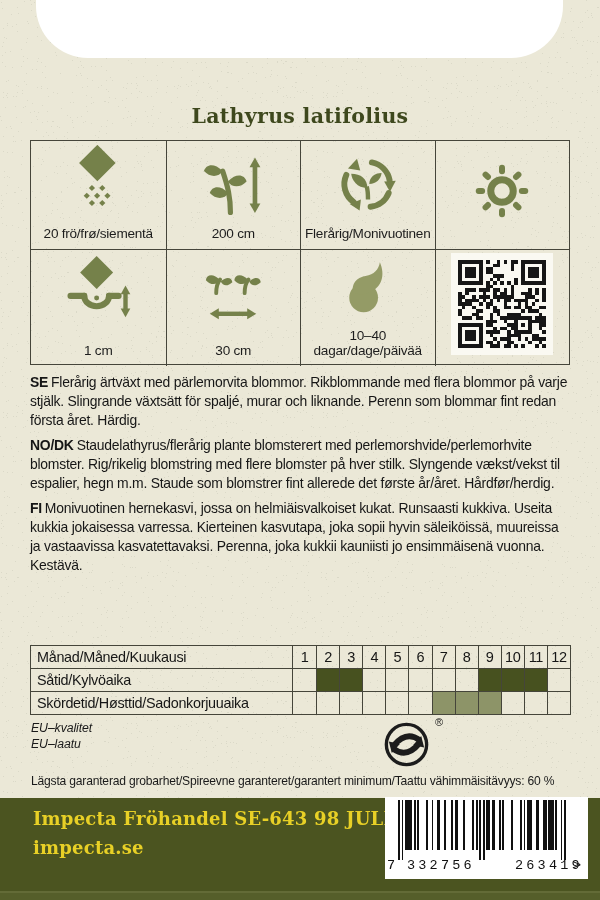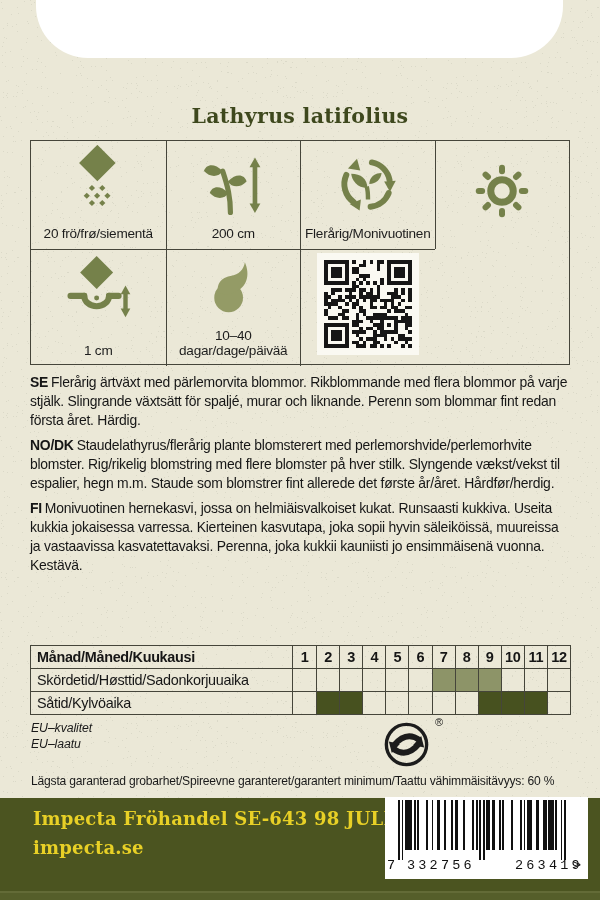--- a/index.html
+++ b/index.html
@@ -22,21 +22,21 @@
   .cell-icon{flex:1;display:flex;align-items:center;justify-content:center;width:100%;}
   .cell-label{font-size:13.6px;color:#1d1d1d;letter-spacing:-.25px;line-height:15px;text-align:center;white-space:nowrap;}
   
   .descs{position:absolute;left:30px;top:373px;width:556px;z-index:10;color:#161616;
          font-size:14.3px;line-height:19px;letter-spacing:-.25px;transform:scaleX(.975);transform-origin:left top;}
   .descs p{margin:0 0 6px 0;}
   .lang{font-weight:700;margin-right:3px;}
   
   .cal{position:absolute;left:30px;top:645px;width:541px;z-index:10;border:1.4px solid #45453a;box-sizing:border-box;background:transparent;}
   .cal-row{display:flex;height:22px;border-top:1.4px solid #45453a;}
-  .cal-row:first-child{border-top:none;font-weight:bold;}
+  .cal-row:first-child{border-top:none;}
   .cal-label{width:262px;flex:0 0 262px;display:flex;align-items:center;padding-left:6px;box-sizing:border-box;
              font-size:14.4px;letter-spacing:-.3px;color:#161616;border-right:1.4px solid #45453a;white-space:nowrap;overflow:hidden;}
   .cal-months{flex:1;display:grid;grid-template-columns:repeat(12,1fr);}
   .cal-cell{border-left:1.4px solid #45453a;min-width:0;}
   .cal-cell:first-child{border-left:none;}
   .cal-num{display:flex;align-items:center;justify-content:center;font-size:14.5px;color:#161616;letter-spacing:-.3px;}
   
   .eu{position:absolute;left:31px;top:721px;z-index:10;font-size:12.3px;line-height:15.5px;color:#1a1a1a;letter-spacing:-.1px;font-style:italic;}
   .green-dot{position:absolute;left:383px;top:721px;z-index:10;width:58px;height:50px;}
   .gd-r{position:absolute;right:-2px;top:-5px;font-size:11px;color:#1a1a1a;}
@@ -163,20 +163,40 @@
             </g>
             <circle class="ic" cx="23" cy="30.5" r="1.8"></circle>
             <line class="ics" x1="44" y1="27" x2="44" y2="39" stroke-width="3.2"></line>
             <polygon class="ic" points="44,21.5 40.5,27.8 47.5,27.8"></polygon>
             <polygon class="ic" points="44,44.5 40.5,38.2 47.5,38.2"></polygon>
           </svg>
         </div>
         <div class="cell-label">1 cm</div>
       </div>
 
+      <div class="cell">
+        <div class="cell-icon">
+          <svg width="62" height="62" viewBox="0 0 48 48">
+            <g transform="translate(1,5)">
+              <path class="ics" d="M10 16 C10 11 11 8 13 5.5" stroke-width="3" stroke-linecap="round"></path>
+              <path class="ic" d="M13 6 C8 .5 2.5 1.5 2 6 C6 10.5 11 9.5 13 6 Z"></path>
+              <path class="ic" d="M13.5 7 C17.5 3 22 3.5 22.5 7.5 C19 11 15 10.5 13.5 7 Z"></path>
+            </g>
+            <g transform="translate(23,5)">
+              <path class="ics" d="M10 16 C10 11 11 8 13 5.5" stroke-width="3" stroke-linecap="round"></path>
+              <path class="ic" d="M13 6 C8 .5 2.5 1.5 2 6 C6 10.5 11 9.5 13 6 Z"></path>
+              <path class="ic" d="M13.5 7 C17.5 3 22 3.5 22.5 7.5 C19 11 15 10.5 13.5 7 Z"></path>
+            </g>
+            <line class="ics" x1="12" y1="37" x2="36" y2="37" stroke-width="3.4"></line>
+            <polygon class="ic" points="6,37 13,32.8 13,41.2"></polygon>
+            <polygon class="ic" points="42,37 35,32.8 35,41.2"></polygon>
+          </svg>
+        </div>
+        <div class="cell-label">30 cm</div>
+      </div>
 
       <div class="cell">
         <div class="cell-icon">
           <svg width="60" height="60" viewBox="0 0 48 48">
             <g fill="#949b66">
               <circle cx="20.5" cy="31" r="11.5"></circle>
               <path d="M12 27 C10.5 17.5 17 14.5 22 13.5 C29 12.2 32.5 8.5 33.5 2.5 C38 13 35 22.5 25.5 26.5 C20.5 28.6 15 28.5 12 27 Z"></path>
             </g>
           </svg>
         </div>
@@ -526,50 +546,50 @@
             <div class="cal-cell cal-num">6</div>
             <div class="cal-cell cal-num">7</div>
             <div class="cal-cell cal-num">8</div>
             <div class="cal-cell cal-num">9</div>
             <div class="cal-cell cal-num">10</div>
             <div class="cal-cell cal-num">11</div>
             <div class="cal-cell cal-num">12</div>
           </div>
       </div>
       <div class="cal-row">
+        <div class="cal-label">Såtid/Kylvöaika</div>
+        <div class="cal-months" id="cal-cells-0">
+            <div class="cal-cell"></div>
+            <div class="cal-cell" style="background: rgb(71, 81, 31);"></div>
+            <div class="cal-cell" style="background: rgb(71, 81, 31);"></div>
+            <div class="cal-cell"></div>
+            <div class="cal-cell"></div>
+            <div class="cal-cell"></div>
+            <div class="cal-cell"></div>
+            <div class="cal-cell"></div>
+            <div class="cal-cell" style="background: rgb(71, 81, 31);"></div>
+            <div class="cal-cell" style="background: rgb(71, 81, 31);"></div>
+            <div class="cal-cell" style="background: rgb(71, 81, 31);"></div>
+            <div class="cal-cell"></div>
+          </div>
+      </div>
+      <div class="cal-row">
         <div class="cal-label">Skördetid/Høsttid/Sadonkorjuuaika</div>
         <div class="cal-months" id="cal-cells-1">
             <div class="cal-cell"></div>
             <div class="cal-cell"></div>
             <div class="cal-cell"></div>
             <div class="cal-cell"></div>
             <div class="cal-cell"></div>
             <div class="cal-cell"></div>
             <div class="cal-cell" style="background: rgb(141, 148, 104);"></div>
             <div class="cal-cell" style="background: rgb(141, 148, 104);"></div>
             <div class="cal-cell" style="background: rgb(141, 148, 104);"></div>
             <div class="cal-cell"></div>
             <div class="cal-cell"></div>
-            <div class="cal-cell"></div>
-          </div>
-      </div>
-      <div class="cal-row">
-        <div class="cal-label">Såtid/Kylvöaika</div>
-        <div class="cal-months" id="cal-cells-0">
-            <div class="cal-cell"></div>
-            <div class="cal-cell" style="background: rgb(71, 81, 31);"></div>
-            <div class="cal-cell" style="background: rgb(71, 81, 31);"></div>
-            <div class="cal-cell"></div>
-            <div class="cal-cell"></div>
-            <div class="cal-cell"></div>
-            <div class="cal-cell"></div>
-            <div class="cal-cell"></div>
-            <div class="cal-cell" style="background: rgb(71, 81, 31);"></div>
-            <div class="cal-cell" style="background: rgb(71, 81, 31);"></div>
-            <div class="cal-cell" style="background: rgb(71, 81, 31);"></div>
             <div class="cal-cell"></div>
           </div>
       </div>
     </div>
 
     <div class="eu">
       <div>EU–kvalitet</div>
       <div>EU–laatu</div>
     </div>
     <div class="green-dot">

